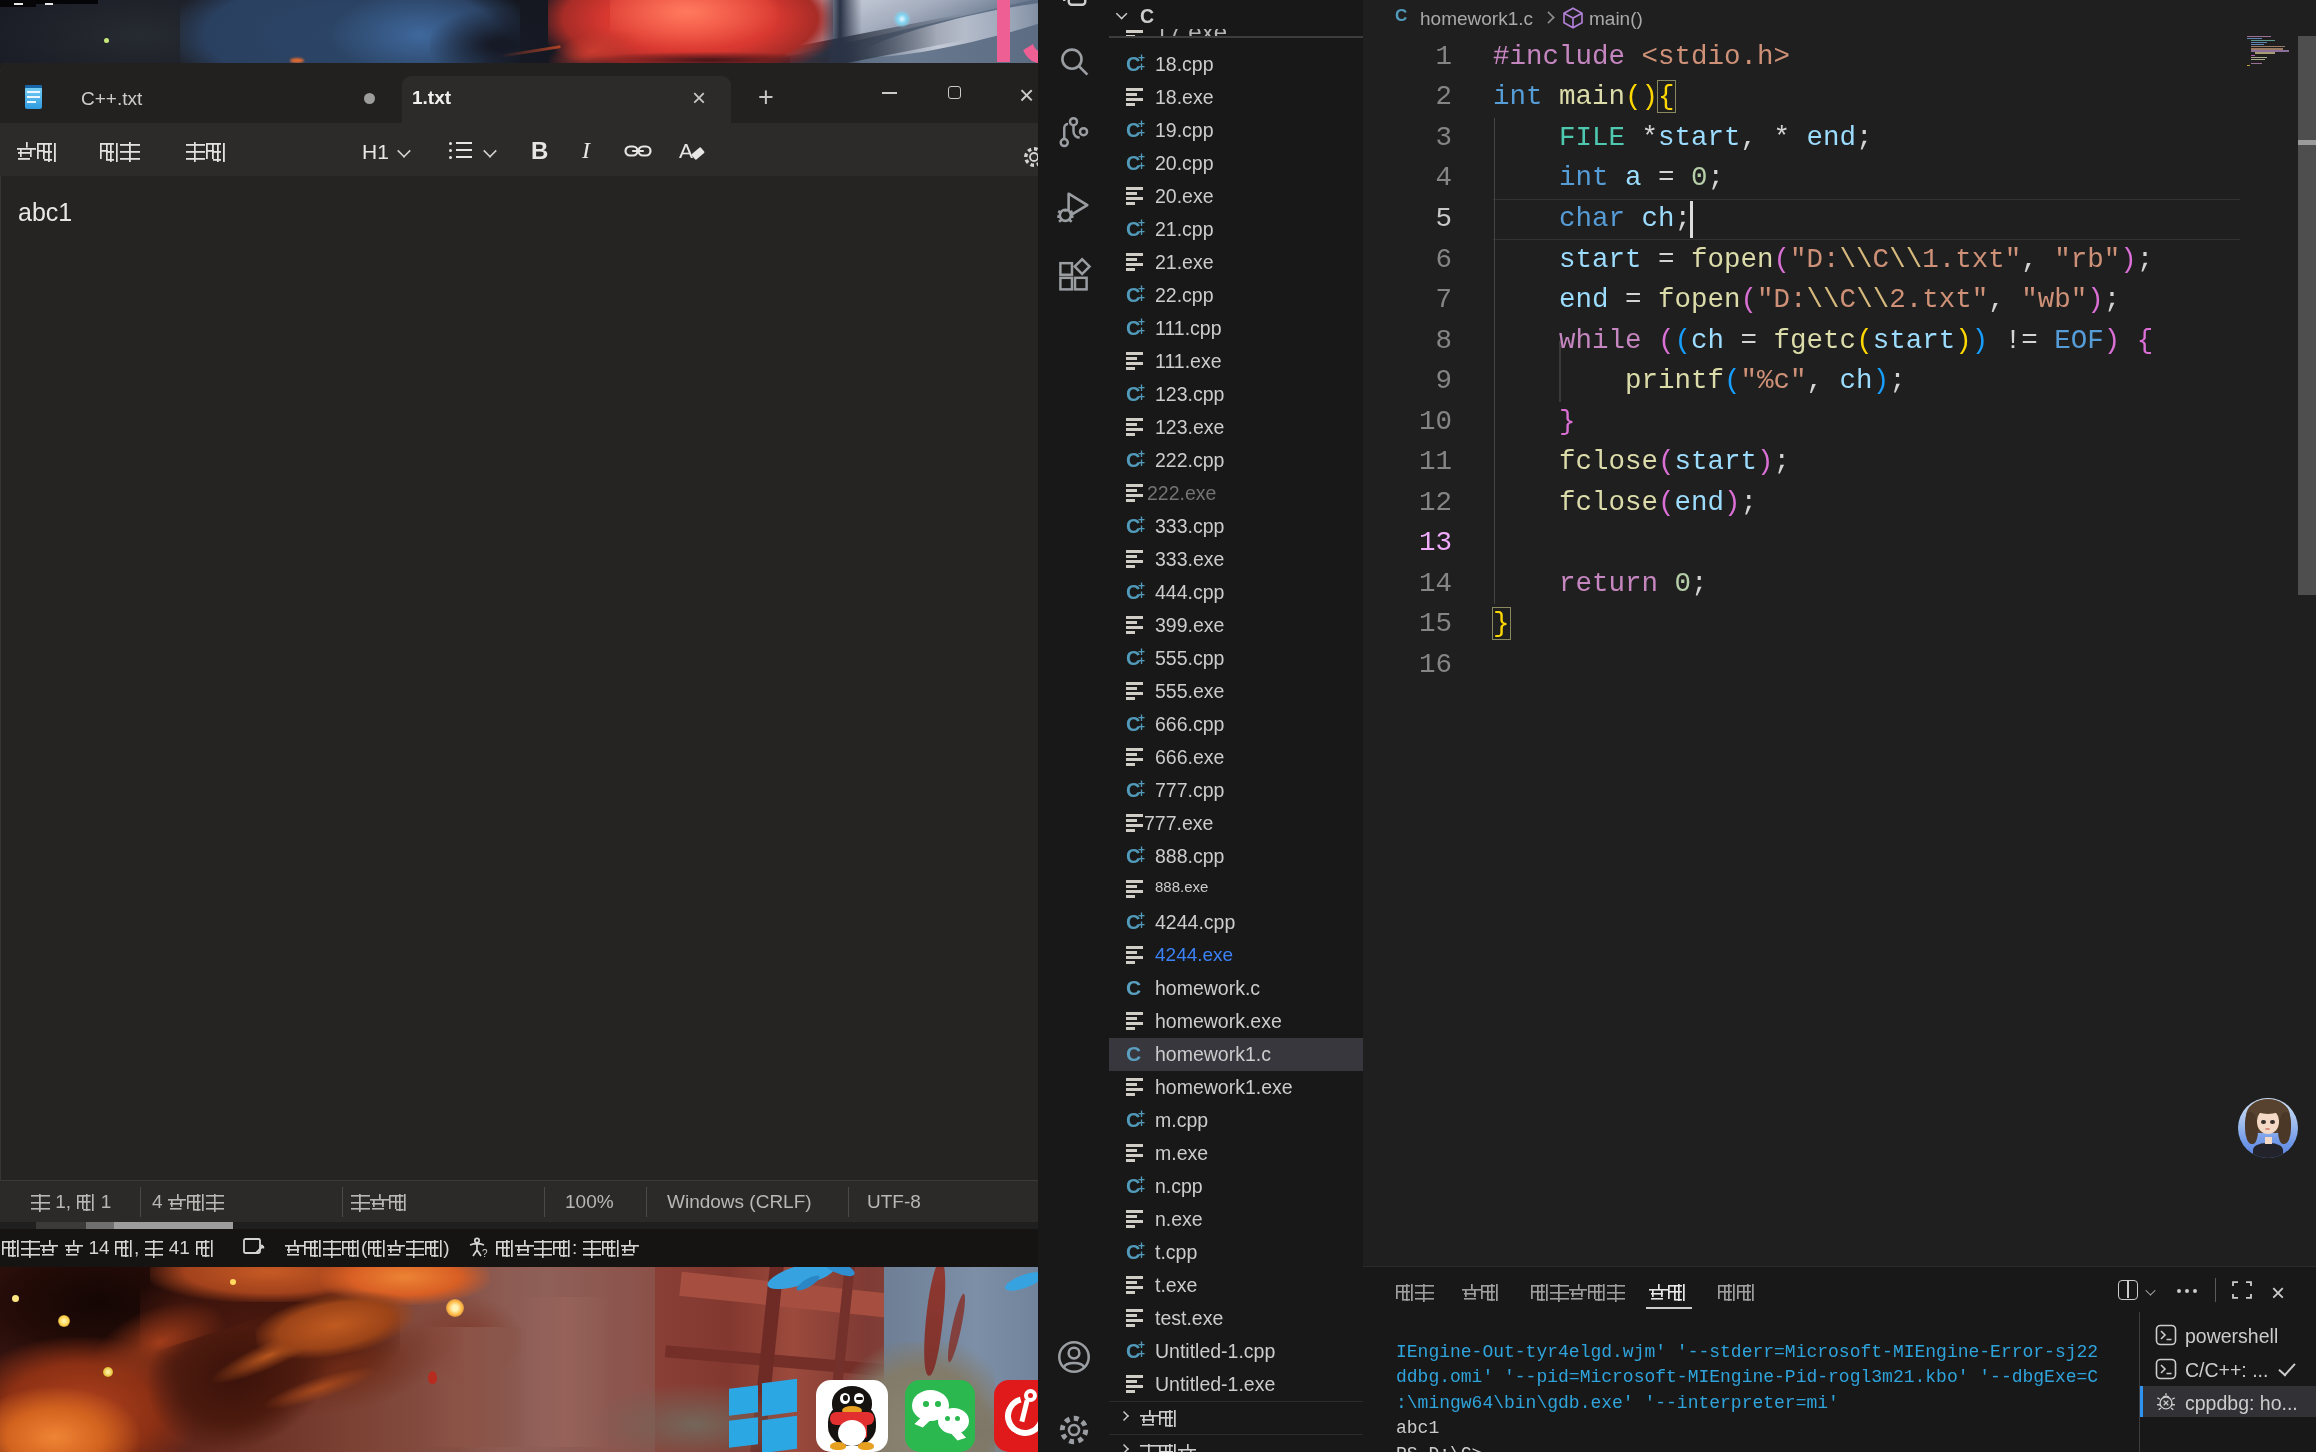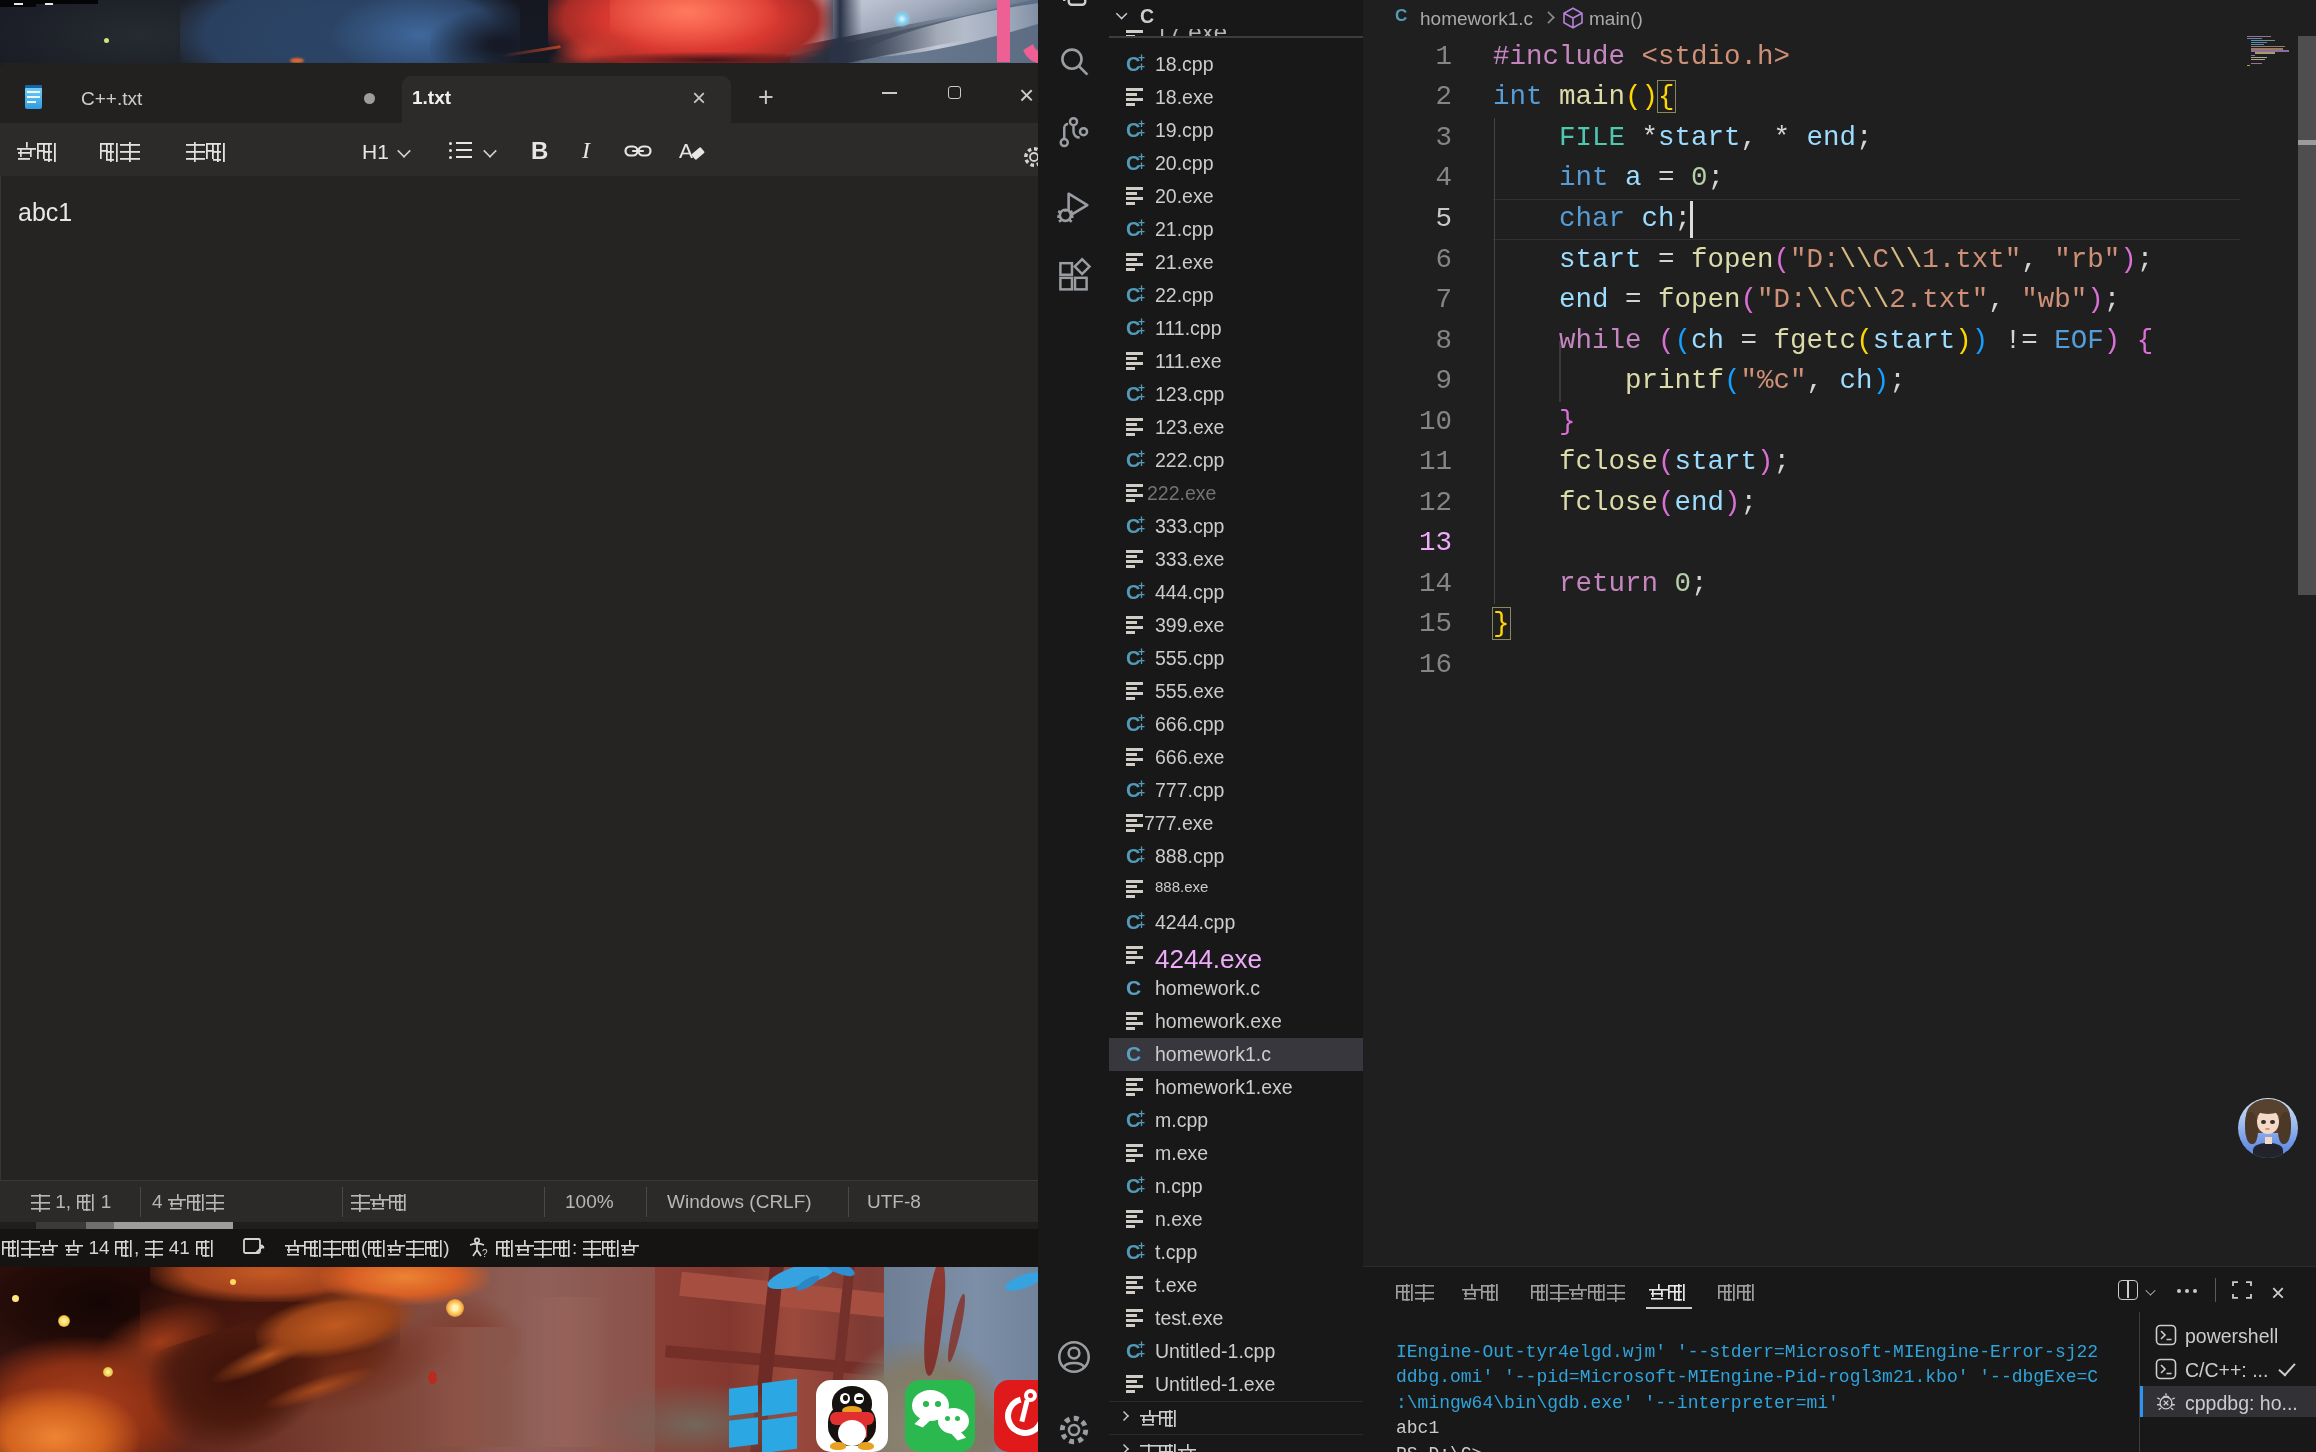--- a/index.html
+++ b/index.html
@@ -469,21 +469,21 @@
         <div class="abs" style="left:12px;top:-3px;font-size:12px;font-weight:bold;color:#519aba">+</div>
         <div class="abs" style="left:12px;top:6px;font-size:12px;font-weight:bold;color:#519aba">+</div>
       </div>
       <div class="abs" style="left:46px;top:911px;font-size:19.5px;color:#cccccc;white-space:nowrap">4244.cpp</div>
       <div class="abs" style="left:17px;top:946px;width:17px;height:18px">
         <div class="abs" style="left:0;top:0;width:17px;height:2.6px;background:#d0cdc7"></div>
         <div class="abs" style="left:0;top:5px;width:11px;height:2.6px;background:#d0cdc7"></div>
         <div class="abs" style="left:0;top:10px;width:17px;height:2.6px;background:#d0cdc7"></div>
         <div class="abs" style="left:0;top:15px;width:9px;height:2.6px;background:#d0cdc7"></div>
       </div>
-      <div class="abs" style="left:46px;top:944px;font-size:26px;color:#f0abfc;white-space:nowrap">4244.exe</div>
+      <div class="abs" style="left:46px;top:944px;font-size:19px;color:#3b82f6;white-space:nowrap">4244.exe</div>
       <div class="abs" style="left:17px;top:976px;font-size:21px;font-weight:bold;color:#5b9fc0">C</div>
       <div class="abs" style="left:46px;top:977px;font-size:19.5px;color:#cccccc;white-space:nowrap">homework.c</div>
       <div class="abs" style="left:17px;top:1012px;width:17px;height:18px">
         <div class="abs" style="left:0;top:0;width:17px;height:2.6px;background:#d0cdc7"></div>
         <div class="abs" style="left:0;top:5px;width:11px;height:2.6px;background:#d0cdc7"></div>
         <div class="abs" style="left:0;top:10px;width:17px;height:2.6px;background:#d0cdc7"></div>
         <div class="abs" style="left:0;top:15px;width:9px;height:2.6px;background:#d0cdc7"></div>
       </div>
       <div class="abs" style="left:46px;top:1010px;font-size:19.5px;color:#cccccc;white-space:nowrap">homework.exe</div>
       <div class="abs" style="left:17px;top:1042px;font-size:21px;font-weight:bold;color:#5b9fc0">C</div>

